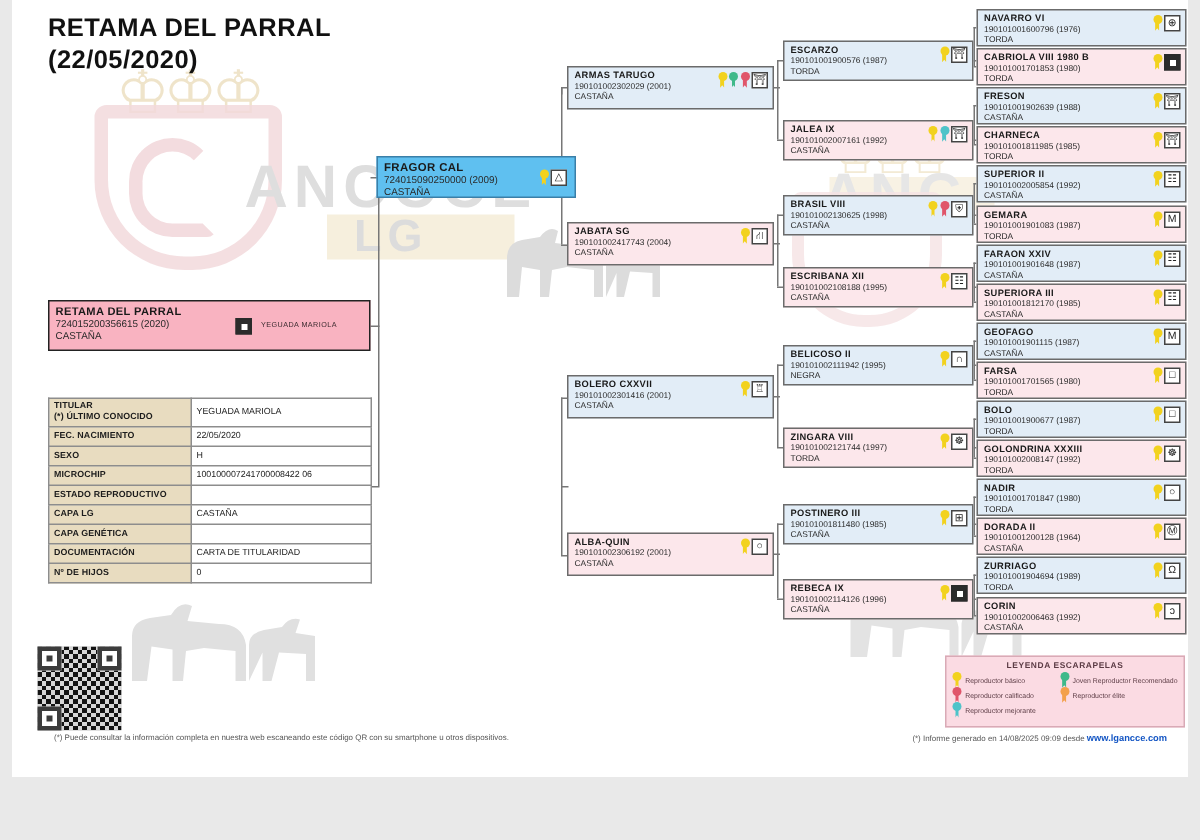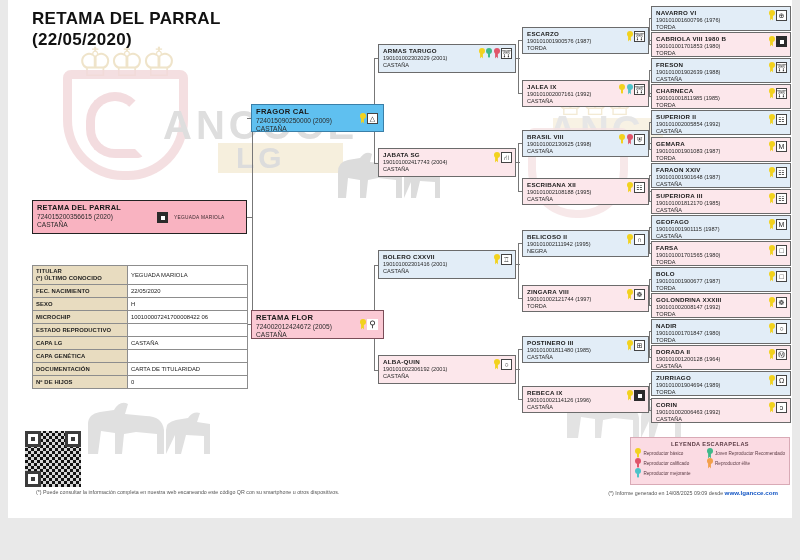--- a/index.html
+++ b/index.html
@@ -329,32 +329,20 @@
       <div class="cp">CASTAÑA</div>
       <div class="icons" style="right:5px;top:8px;">
         <span class="ros y">
             <b></b>
             <i></i>
           </span>
         <span class="gicon">△</span>
       </div>
     </div>
 
-    <div class="box big female" id="b-retflor">
-      <div class="nm">RETAMA FLOR</div>
-      <div class="id">724002012424672 (2005)</div>
-      <div class="cp">CASTAÑA</div>
-      <div class="icons" style="right:5px;top:8px;">
-        <span class="ros y">
-            <b></b>
-            <i></i>
-          </span>
-        <span class="gicon" style="border:none;font-size:9px;">⚲</span>
-      </div>
-    </div>
 
     <div id="gen3-wrap">
         <div class="box male g3" style="left: 370px; top: 44px; width: 138px; height: 29px;">
           <div class="nm">ARMAS TARUGO</div>
           <div class="id">190101002302029 (2001)</div>
           <div class="cp">CASTAÑA</div>
           <div class="icons">
             <span class="ros y">
               <b></b>
               <i></i>

